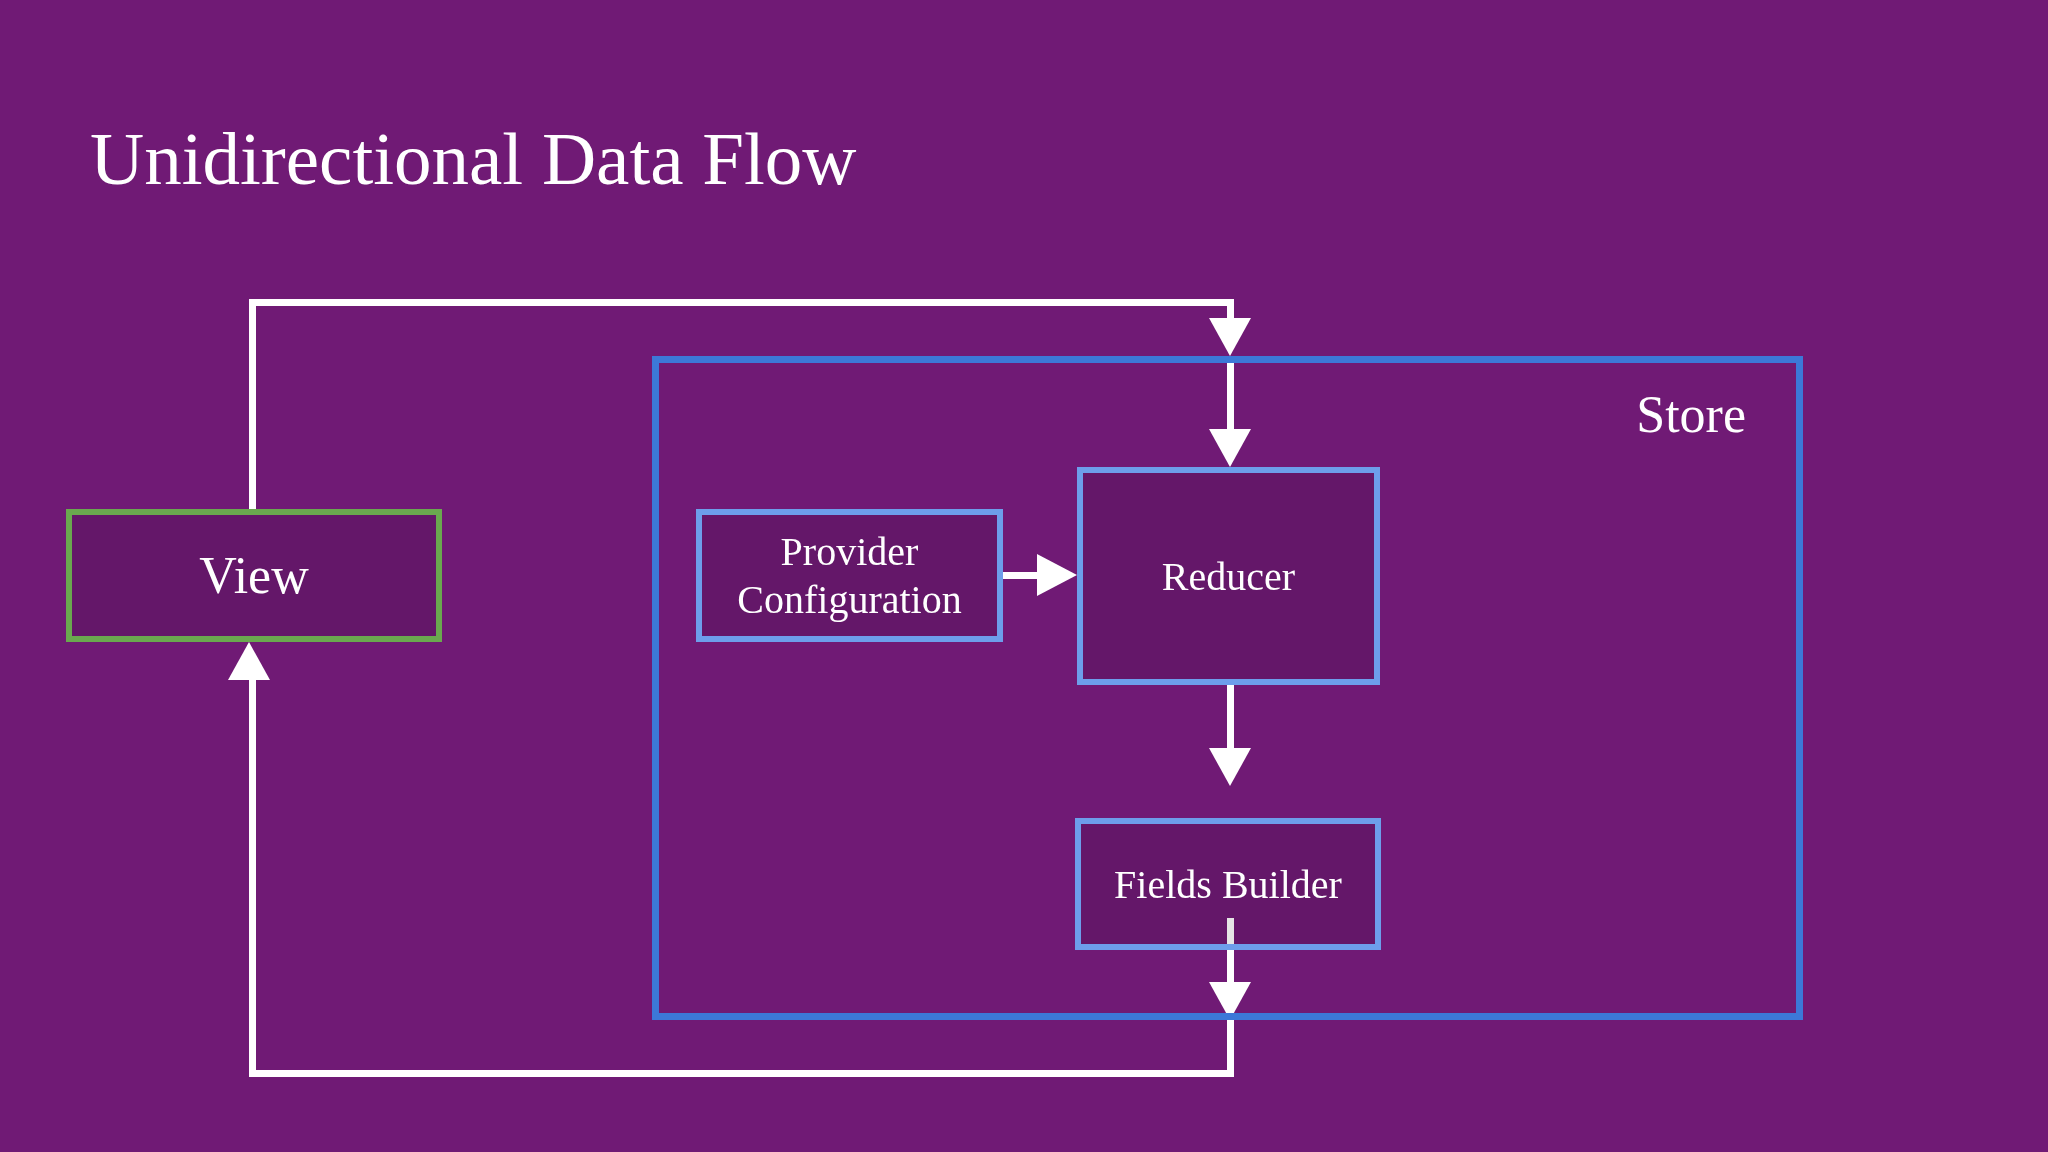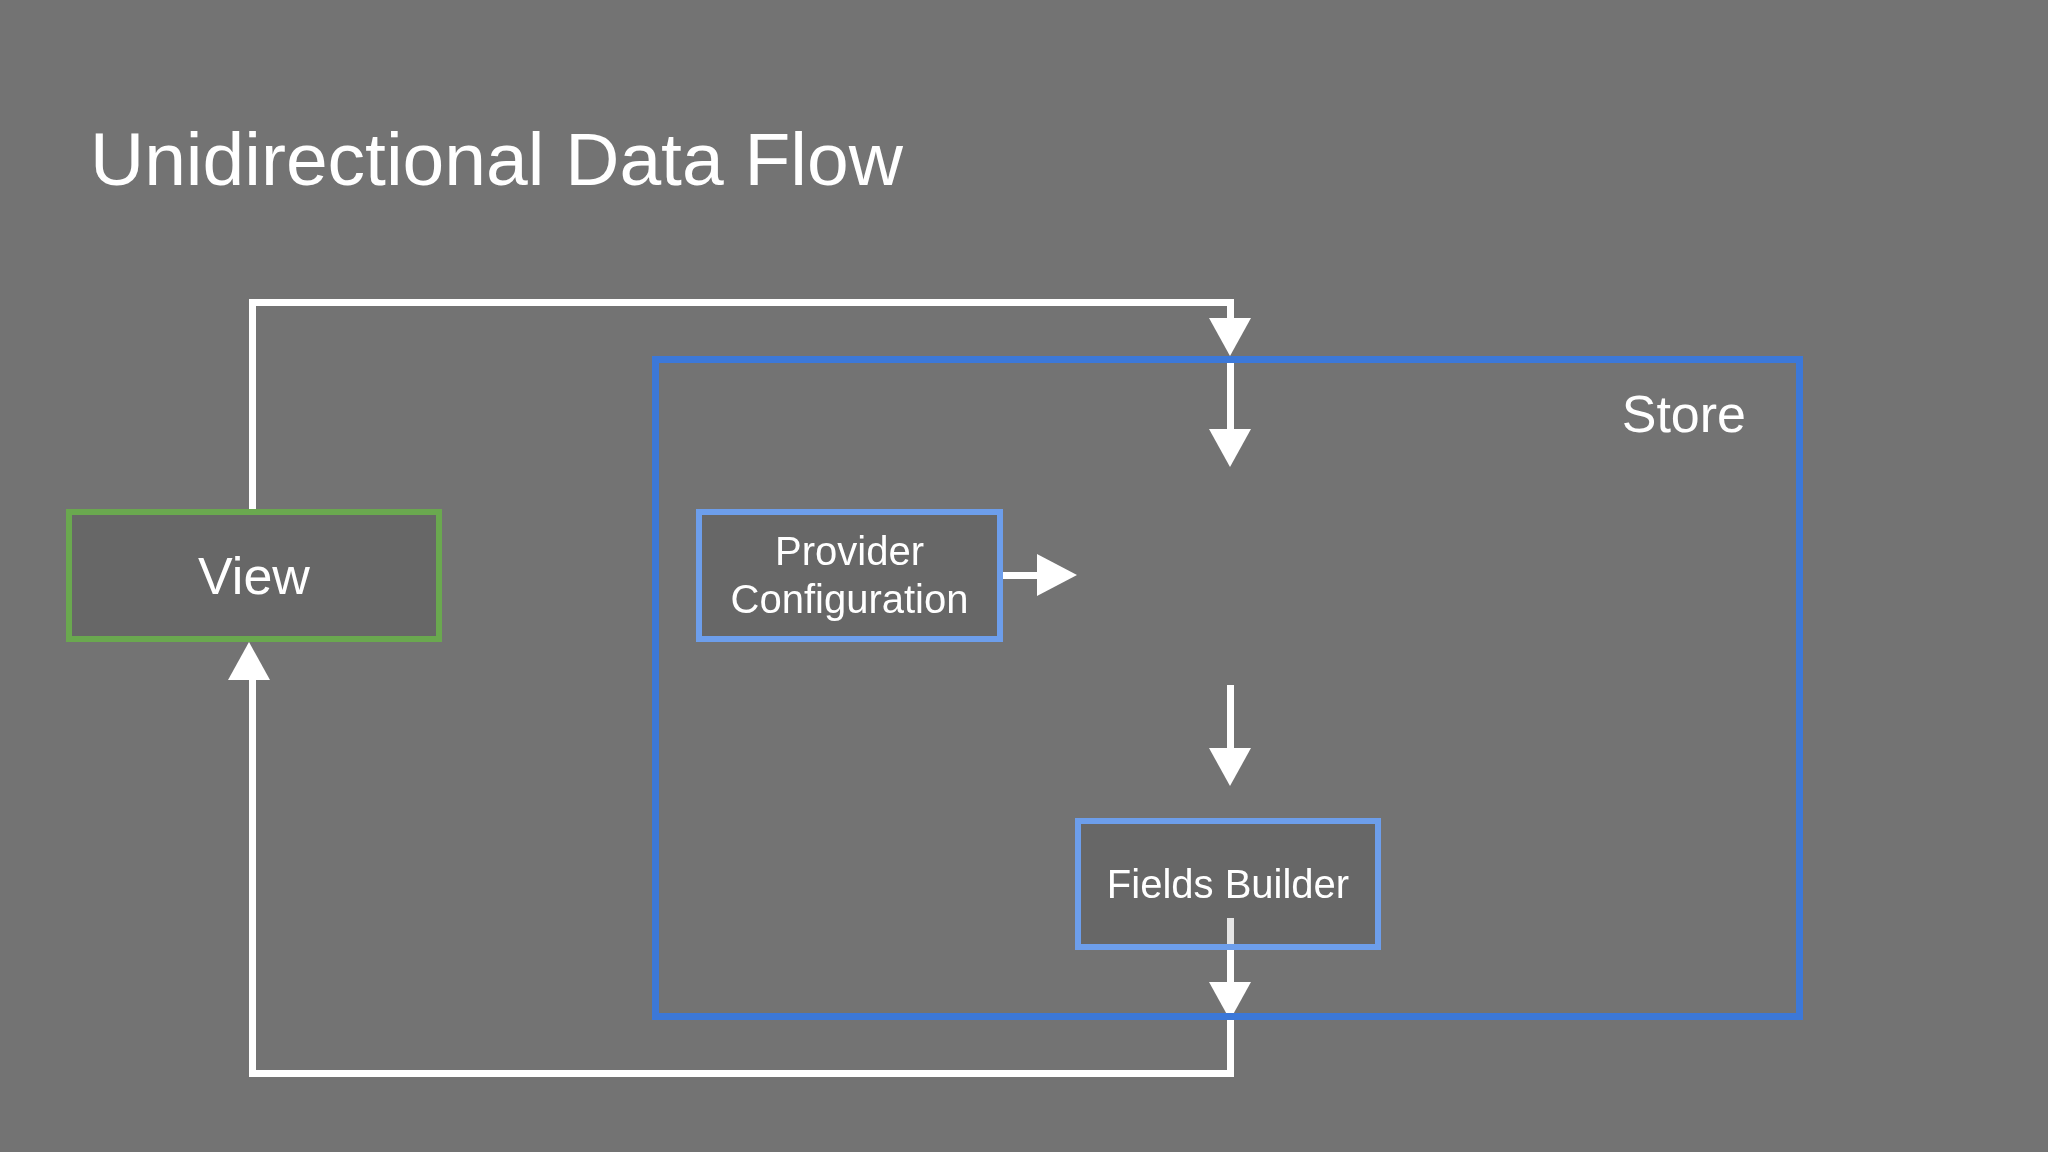--- a/index.html
+++ b/index.html
@@ -81,21 +81,21 @@
   }
   .arrow-right{
     border-top:21px solid transparent;
     border-bottom:21px solid transparent;
     border-left:40px solid #ffffff;
   }
 </style>
 </head>
 <body>
 
-<div class="slide" style="background: #737373; color: rgb(255, 255, 255);">
+<div class="slide" style="background: #701a75; color: rgb(255, 255, 255); font-family: Liberation Serif, serif;">
 
   <div class="page-title">Unidirectional Data Flow</div>
 
   <div class="connector" style="left: 249px; top: 299px; width: 7px; height: 210px; background: rgb(255, 255, 255);"></div>
   <div class="connector" style="left: 249px; top: 299px; width: 985px; height: 7px; background: rgb(255, 255, 255);"></div>
   <div class="connector" style="left: 1227px; top: 299px; width: 7px; height: 24px; background: rgb(255, 255, 255);"></div>
   <div class="arrow arrow-down" style="left: 1209px; top: 318px; border-top-color: rgb(255, 255, 255);"></div>
 
   <div class="connector" style="left: 1227px; top: 363px; width: 7px; height: 70px; background: rgb(255, 255, 255);"></div>
   <div class="arrow arrow-down" style="left: 1209px; top: 429px; border-top-color: rgb(255, 255, 255);"></div>
@@ -122,18 +122,21 @@
     <span>View</span>
   </div>
 
   <div class="node node-config" style="border-color: rgb(109, 158, 235);">
     <div>
       <div>Provider</div>
       <div>Configuration</div>
     </div>
   </div>
 
+  <div class="node node-reducer" style="border-color: rgb(109, 158, 235);">
+    <span>Reducer</span>
+  </div>
 
   <div class="node node-fields" style="border-color: rgb(109, 158, 235);">
     <span>Fields Builder</span>
   </div>
 
 </div>
 
 </body></html>

